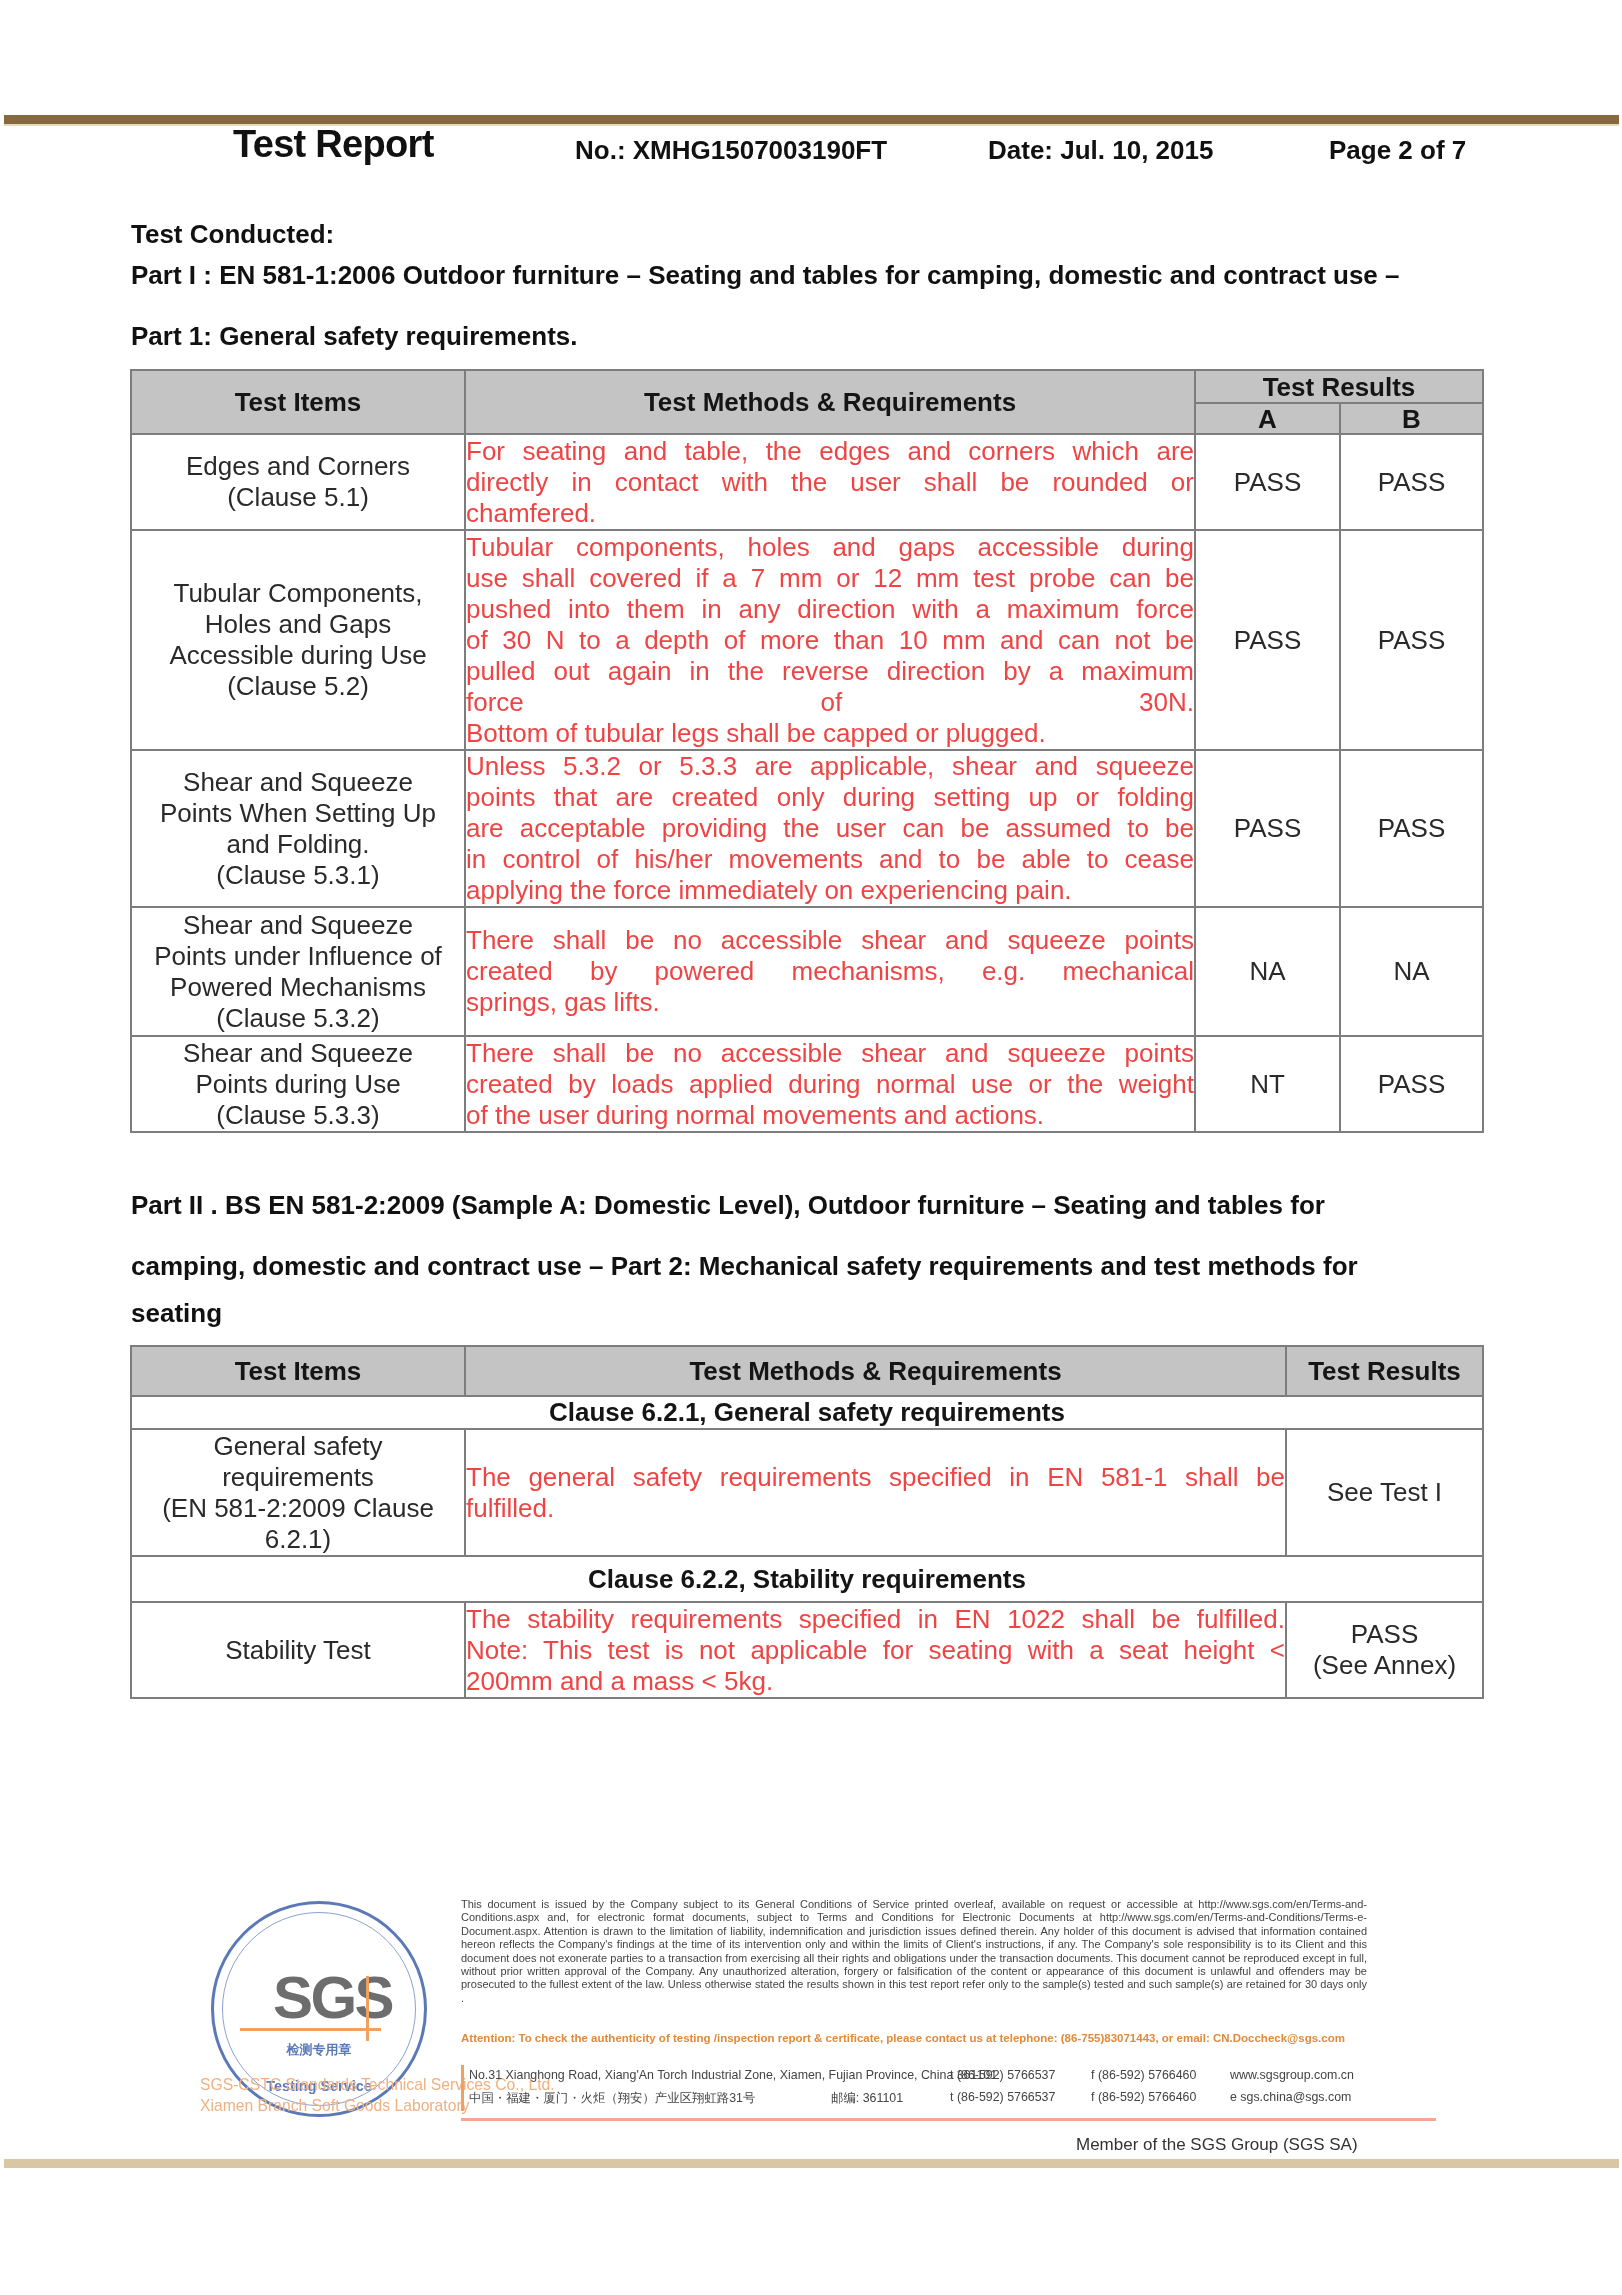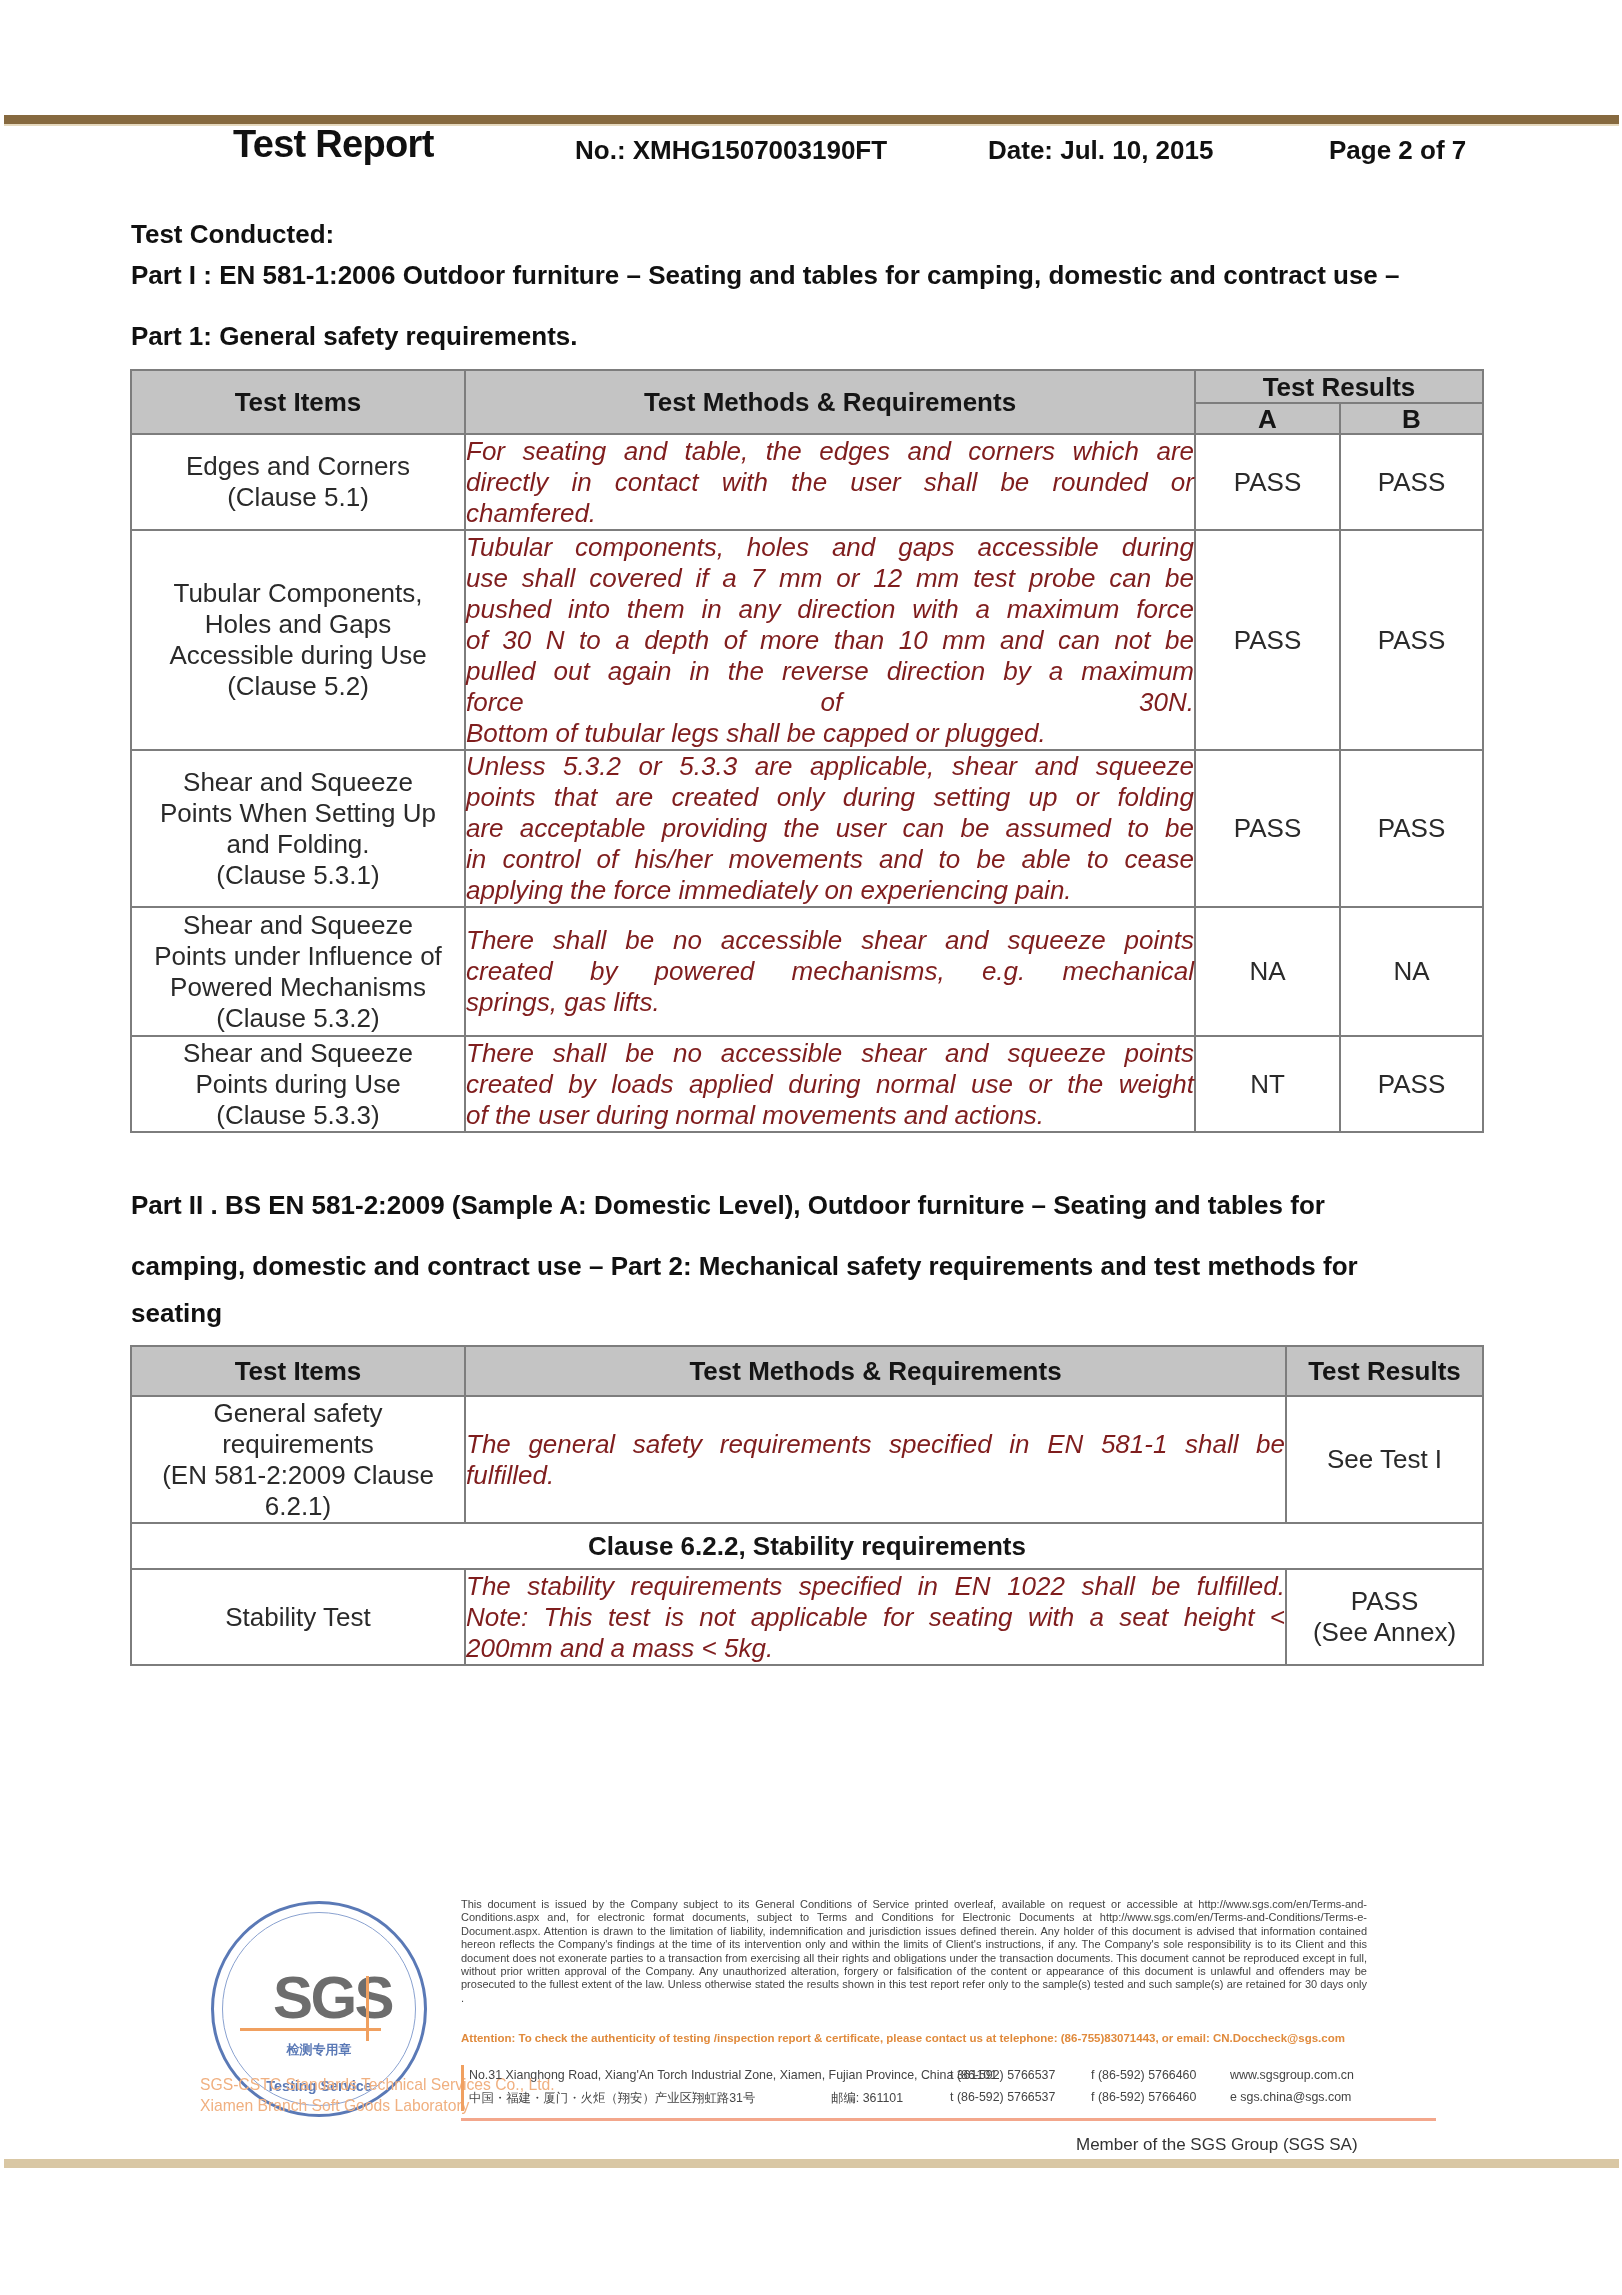--- a/index.html
+++ b/index.html
@@ -17,21 +17,21 @@
   .hdr-page { left: 1329px; font-size: 26px; top: 135px; }
 
   .heading { font-weight: bold; font-size: 26px; left: 131px; white-space: nowrap; }
 
   
   table.rpt { position: absolute; border-collapse: collapse; table-layout: fixed;
               font-size: 26px; line-height: 31px; }
   table.rpt td, table.rpt th { border: 2.6px solid #7d7d7d; padding: 0; vertical-align: middle; }
   table.rpt th { background: #c4c4c4; font-weight: bold; text-align: center; color: #151515; }
   td.item { text-align: center; color: #2a2a2a; padding: 0 3.9px; }
-  td.method { text-align: justify; color: #7f1d1d; padding: 0 13px; vertical-align: top; font-style: italic; }
+  td.method { text-align: justify; color: #ef4444; padding: 0 13px; vertical-align: top; }
   td.result { text-align: center; color: #2a2a2a; }
   td.clause { text-align: center; font-weight: bold; color: #151515; }
   .line { display: block; }
   .method .line { text-align: justify; text-align-last: justify; }
   .method .line.last { text-align-last: left; }
 
   
   .stamp { left: 211px; top: 1901px; width: 216px; height: 216px; border-radius: 50%;
            border: 3.9px solid #5a79b6; box-sizing: border-box; }
   .stamp-inner { position:absolute; left:7.9px; top:7.9px; right:7.9px; bottom:7.9px; border-radius:50%;
@@ -178,20 +178,23 @@
       <col style="width:197px">
     </colgroup>
   <thead>
     <tr style="height:50px;">
       <th>Test Items</th>
       <th>Test Methods &amp; Requirements</th>
       <th>Test Results</th>
     </tr>
   </thead>
   <tbody id="t2-body">
+      <tr style="height:32px">
+        <td class="clause" colspan="3">Clause 6.2.1, General safety requirements</td>
+      </tr>
       <tr style="height:127px">
         <td class="item">
           <span class="line">General safety</span>
           <span class="line">requirements</span>
           <span class="line">(EN 581-2:2009 Clause</span>
           <span class="line">6.2.1)</span>
         </td>
         <td class="method">
           <span class="line">The general safety requirements specified in EN 581-1 shall be</span>
           <span class="line last">fulfilled.</span>

